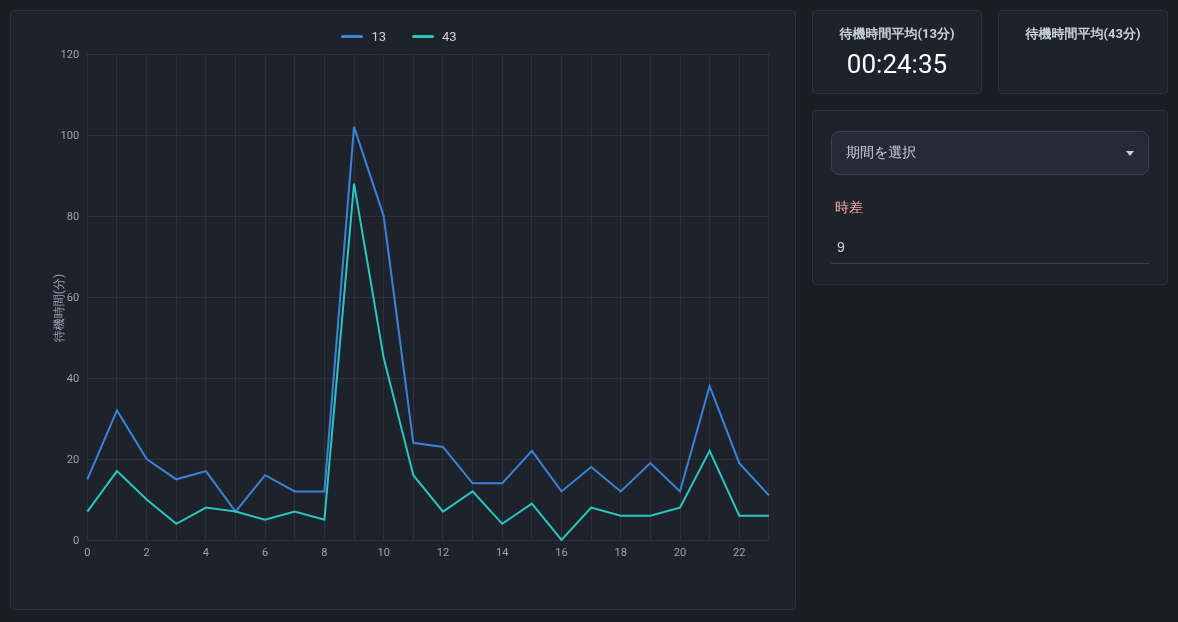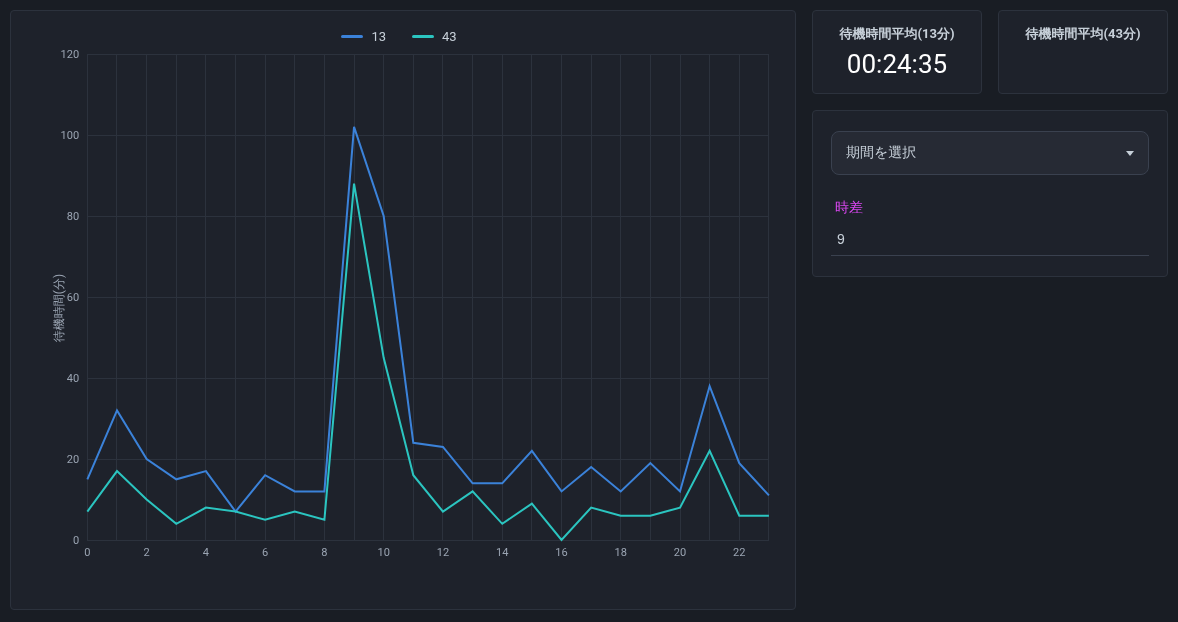--- a/index.html
+++ b/index.html
@@ -71,22 +71,22 @@
   }
   .dropdown .caret {
     width: 0; height: 0;
     border-left: 4px solid transparent;
     border-right: 4px solid transparent;
     border-top: 5px solid #c7d0d9;
   }
   .field-group { }
   .field-label {
     font-size: 14px;
-    color: #d946ef;
-    margin-bottom: 8px;
+    color: #fca5a5;
+    margin-bottom: 16px;
     padding-left: 4px;
   }
   .text-input {
     width: 100%;
     background: transparent;
     border: none;
     border-bottom: 1px solid #3a414f;
     padding: 6px 6px 8px 6px;
     font-size: 14px;
     color: #c7d0d9;

